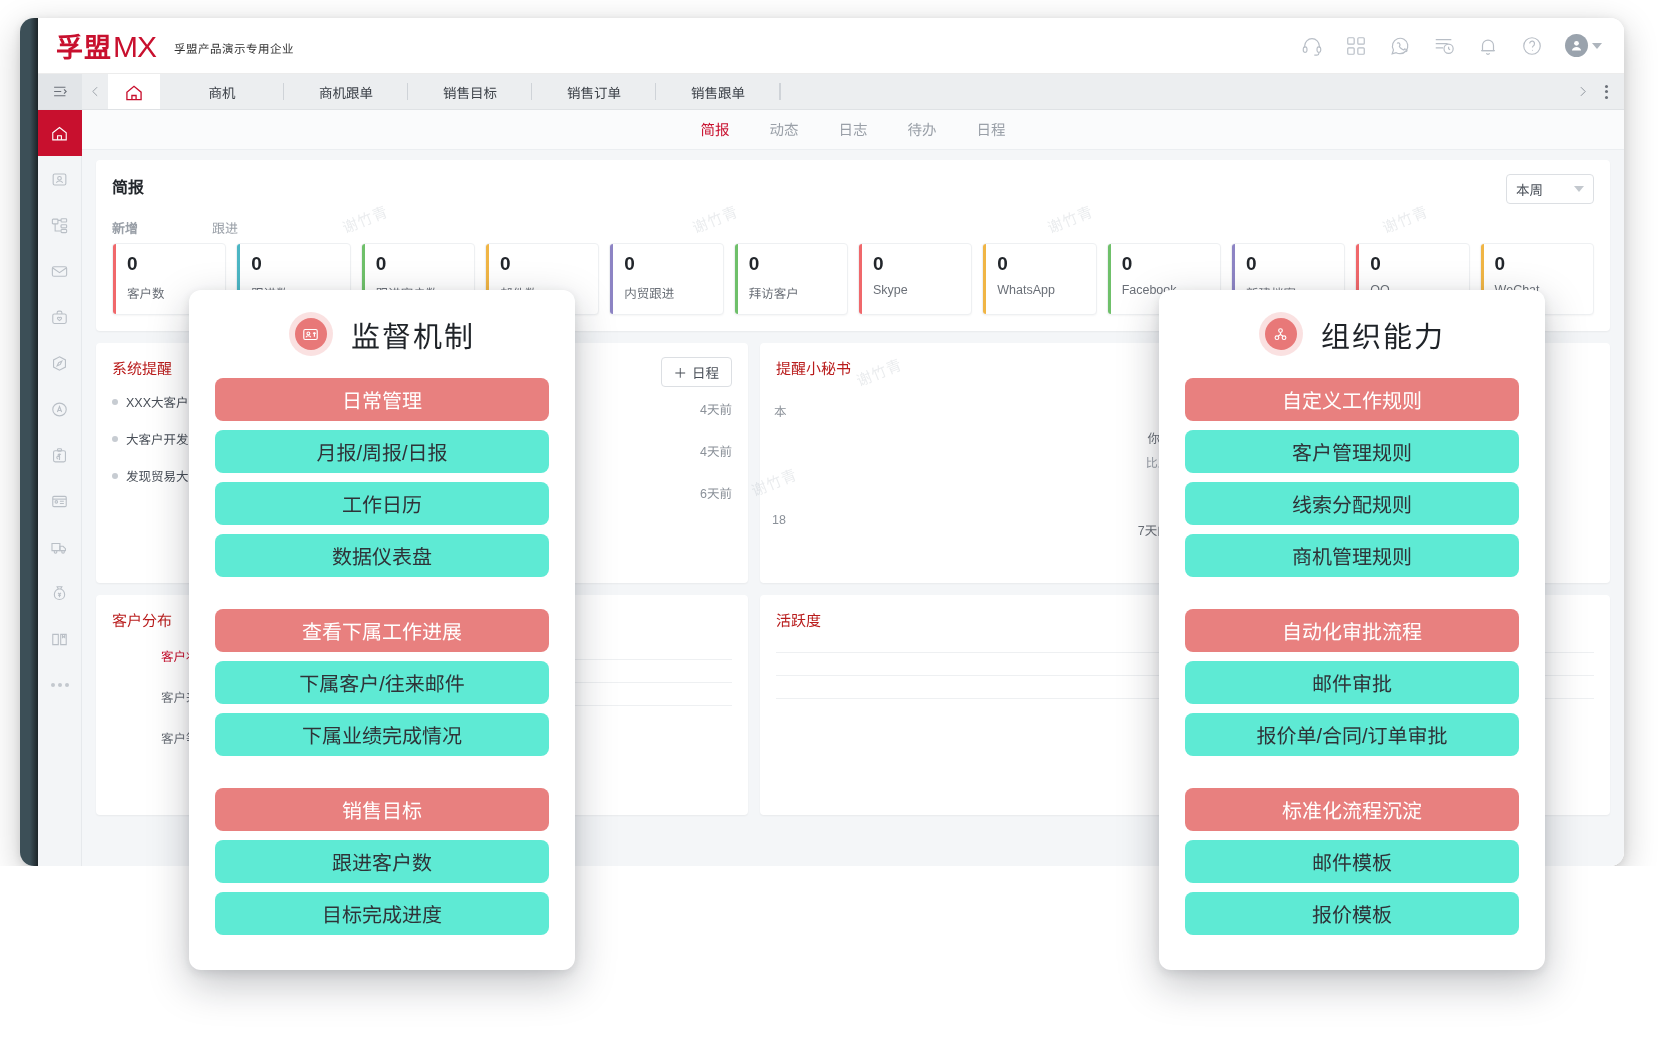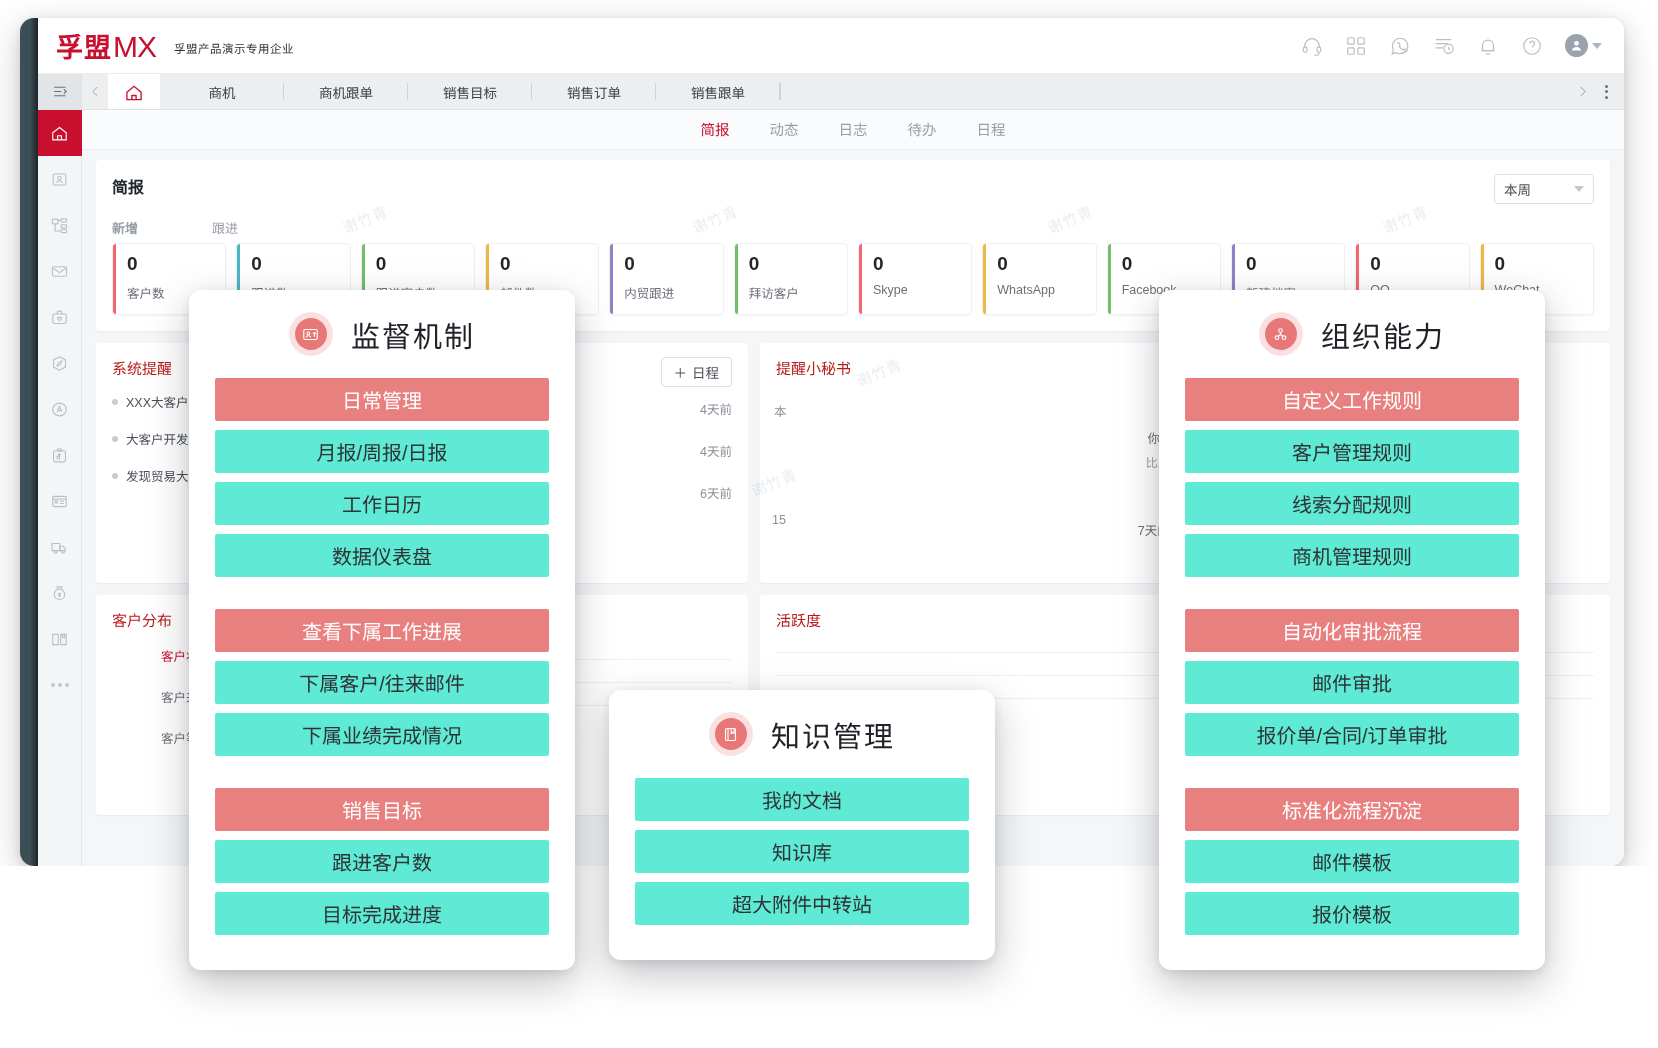--- a/index.html
+++ b/index.html
@@ -109,21 +109,21 @@
   }
   .subnav-item{ font-size:14.5px; color:#9aa0a8; cursor:pointer; position:relative; padding-bottom:2px;}
   .subnav-item.active{ color:#c8102e; }
 
   
   .card{ background:#fff; border-radius:4px; box-shadow:0 1px 2px rgba(0,0,0,0.05); }
   .briefing{ margin:10px 14px 0 14px; padding:14px 16px 16px 16px; position:relative;}
   .brief-head{ display:flex; align-items:flex-start; }
   .brief-title{ font-size:16px; font-weight:700; color:#22262b; }
   .period-sel{
-    margin-left:auto; width:100px;height:30px;border:1px solid #dcdfe3;border-radius:4px;background:#fff;
+    margin-left:auto; width:88px;height:30px;border:1px solid #dcdfe3;border-radius:4px;background:#fff;
     display:flex;align-items:center;padding:0 9px; font-size:13.5px;color:#4a5059; cursor:pointer;
   }
   .period-sel .caret{margin-left:auto;width:0;height:0;border-left:5px solid transparent;border-right:5px solid transparent;border-top:6px solid #c3c8ce;}
   .grp-labels{ display:flex; margin-top:14px; font-size:13px; color:#9aa0a8; }
   .grp-new{ width:100px;font-weight:bold; }
   .grp-follow{ }
   .stat-row{ display:flex; gap:10px; margin-top:6px;}
   .stat{
     flex:1; background:#fff; border:1px solid #eef0f2; border-radius:4px;
     height:72px; padding:10px 0 0 14px; position:relative; overflow:hidden;
@@ -190,21 +190,21 @@
     width:44px;height:44px;border-radius:50%;
     background:rgba(232,120,120,0.22);
     display:flex;align-items:center;justify-content:center; flex:none;
   }
   .m-icon .inner{
     width:32px;height:32px;border-radius:50%;background:#e87878;
     display:flex;align-items:center;justify-content:center;
   }
   .m-icon svg{width:17px;height:17px;stroke:#fff;fill:none;stroke-width:1.6;}
   .m-title{ font-size:29px; font-weight:400; color:#1f2328; letter-spacing:2px;}
-  .m-row{ height:43px; border-radius:2px; display:flex;align-items:center;justify-content:center;
+  .m-row{ height:43px; border-radius:8px; display:flex;align-items:center;justify-content:center;
           font-size:20px; margin-bottom:9px; }
   .m-row.head{ background:#e8807f; color:#fff; font-weight:400; margin-top:4px; }
   .m-row.opt{ background:#5eead4; color:#2f3338; }
   .m-gap{ height:19px; }
 
   
   .desk{
     position:absolute; left:0; bottom:0; width:100%; height:182px;
     background:#ffffff;
   }
@@ -529,21 +529,21 @@
             <div class="panel" style="flex:1;height:240px;position:relative;">
               <div class="panel-title">提醒小秘书</div>
               <div class="sec-num">0</div>
               <div class="sec-lbl">你的客户总数</div>
               <div class="sec-sub">
                 <span>比上月增加</span><b>0</b><span>个</span>
               </div>
               <div class="sec-num">0</div>
               <div class="sec-lbl">7天内将掉入公海</div>
               <div style="position:absolute;left:14px;top:58px;font-size:12.5px;color:#8b9199;">本</div>
-              <div style="position:absolute;left:12px;top:170px;font-size:12.5px;color:#8b9199;">15</div>
+              <div style="position:absolute;left:12px;top:170px;font-size:12.5px;color:#8b9199;">18</div>
               <div class="wm" style="left:95px; top:18px;">谢竹青</div>
               <div class="wm" style="left:-10px; top:128px;">谢竹青</div>
             </div>
           </div>
 
           <div class="panels">
             <div class="panel panel-sm" style="height:220px;">
               <div class="panel-title">客户分布</div>
               <div class="dist-tabs" id="dist-tabs">
                   <div class="dist-tab active">客户状态</div>
@@ -605,39 +605,20 @@
         <div class="m-row head">查看下属工作进展</div>
         <div class="m-row opt">下属客户/往来邮件</div>
         <div class="m-row opt">下属业绩完成情况</div>
         <div class="m-gap"></div>
         <div class="m-row head">销售目标</div>
         <div class="m-row opt">跟进客户数</div>
         <div class="m-row opt">目标完成进度</div>
       </div>
   </div>
 
-  <div class="modal" id="modal-knowledge" style="left:609px; top:690px; width:386px;">
-    <div class="modal-head">
-      <span class="m-icon">
-        <span class="inner">
-          <svg viewBox="0 0 24 24">
-              <rect x="5" y="3.5" width="14" height="17" rx="1.5"></rect>
-              <path d="M8.5 3.5v17"></path>
-              <path d="M13 3.5v7l2-1.5 2 1.5v-7"></path>
-            </svg>
-        </span>
-      </span>
-      <span class="m-title">知识管理</span>
-    </div>
-    <div id="modal-knowledge-body">
-        <div class="m-row opt">我的文档</div>
-        <div class="m-row opt">知识库</div>
-        <div class="m-row opt">超大附件中转站</div>
-      </div>
-  </div>
 
   <div class="modal" id="modal-organization" style="left:1159px; top:290px; width:386px;">
     <div class="modal-head">
       <span class="m-icon">
         <span class="inner">
           <svg viewBox="0 0 24 24">
               <circle cx="12" cy="6.5" r="2.6"></circle>
               <circle cx="7" cy="16.5" r="2.6"></circle>
               <circle cx="17" cy="16.5" r="2.6"></circle>
               <path d="M12 9.1v3M12 12.1L8.6 14.4M12 12.1l3.4 2.3"></path>

